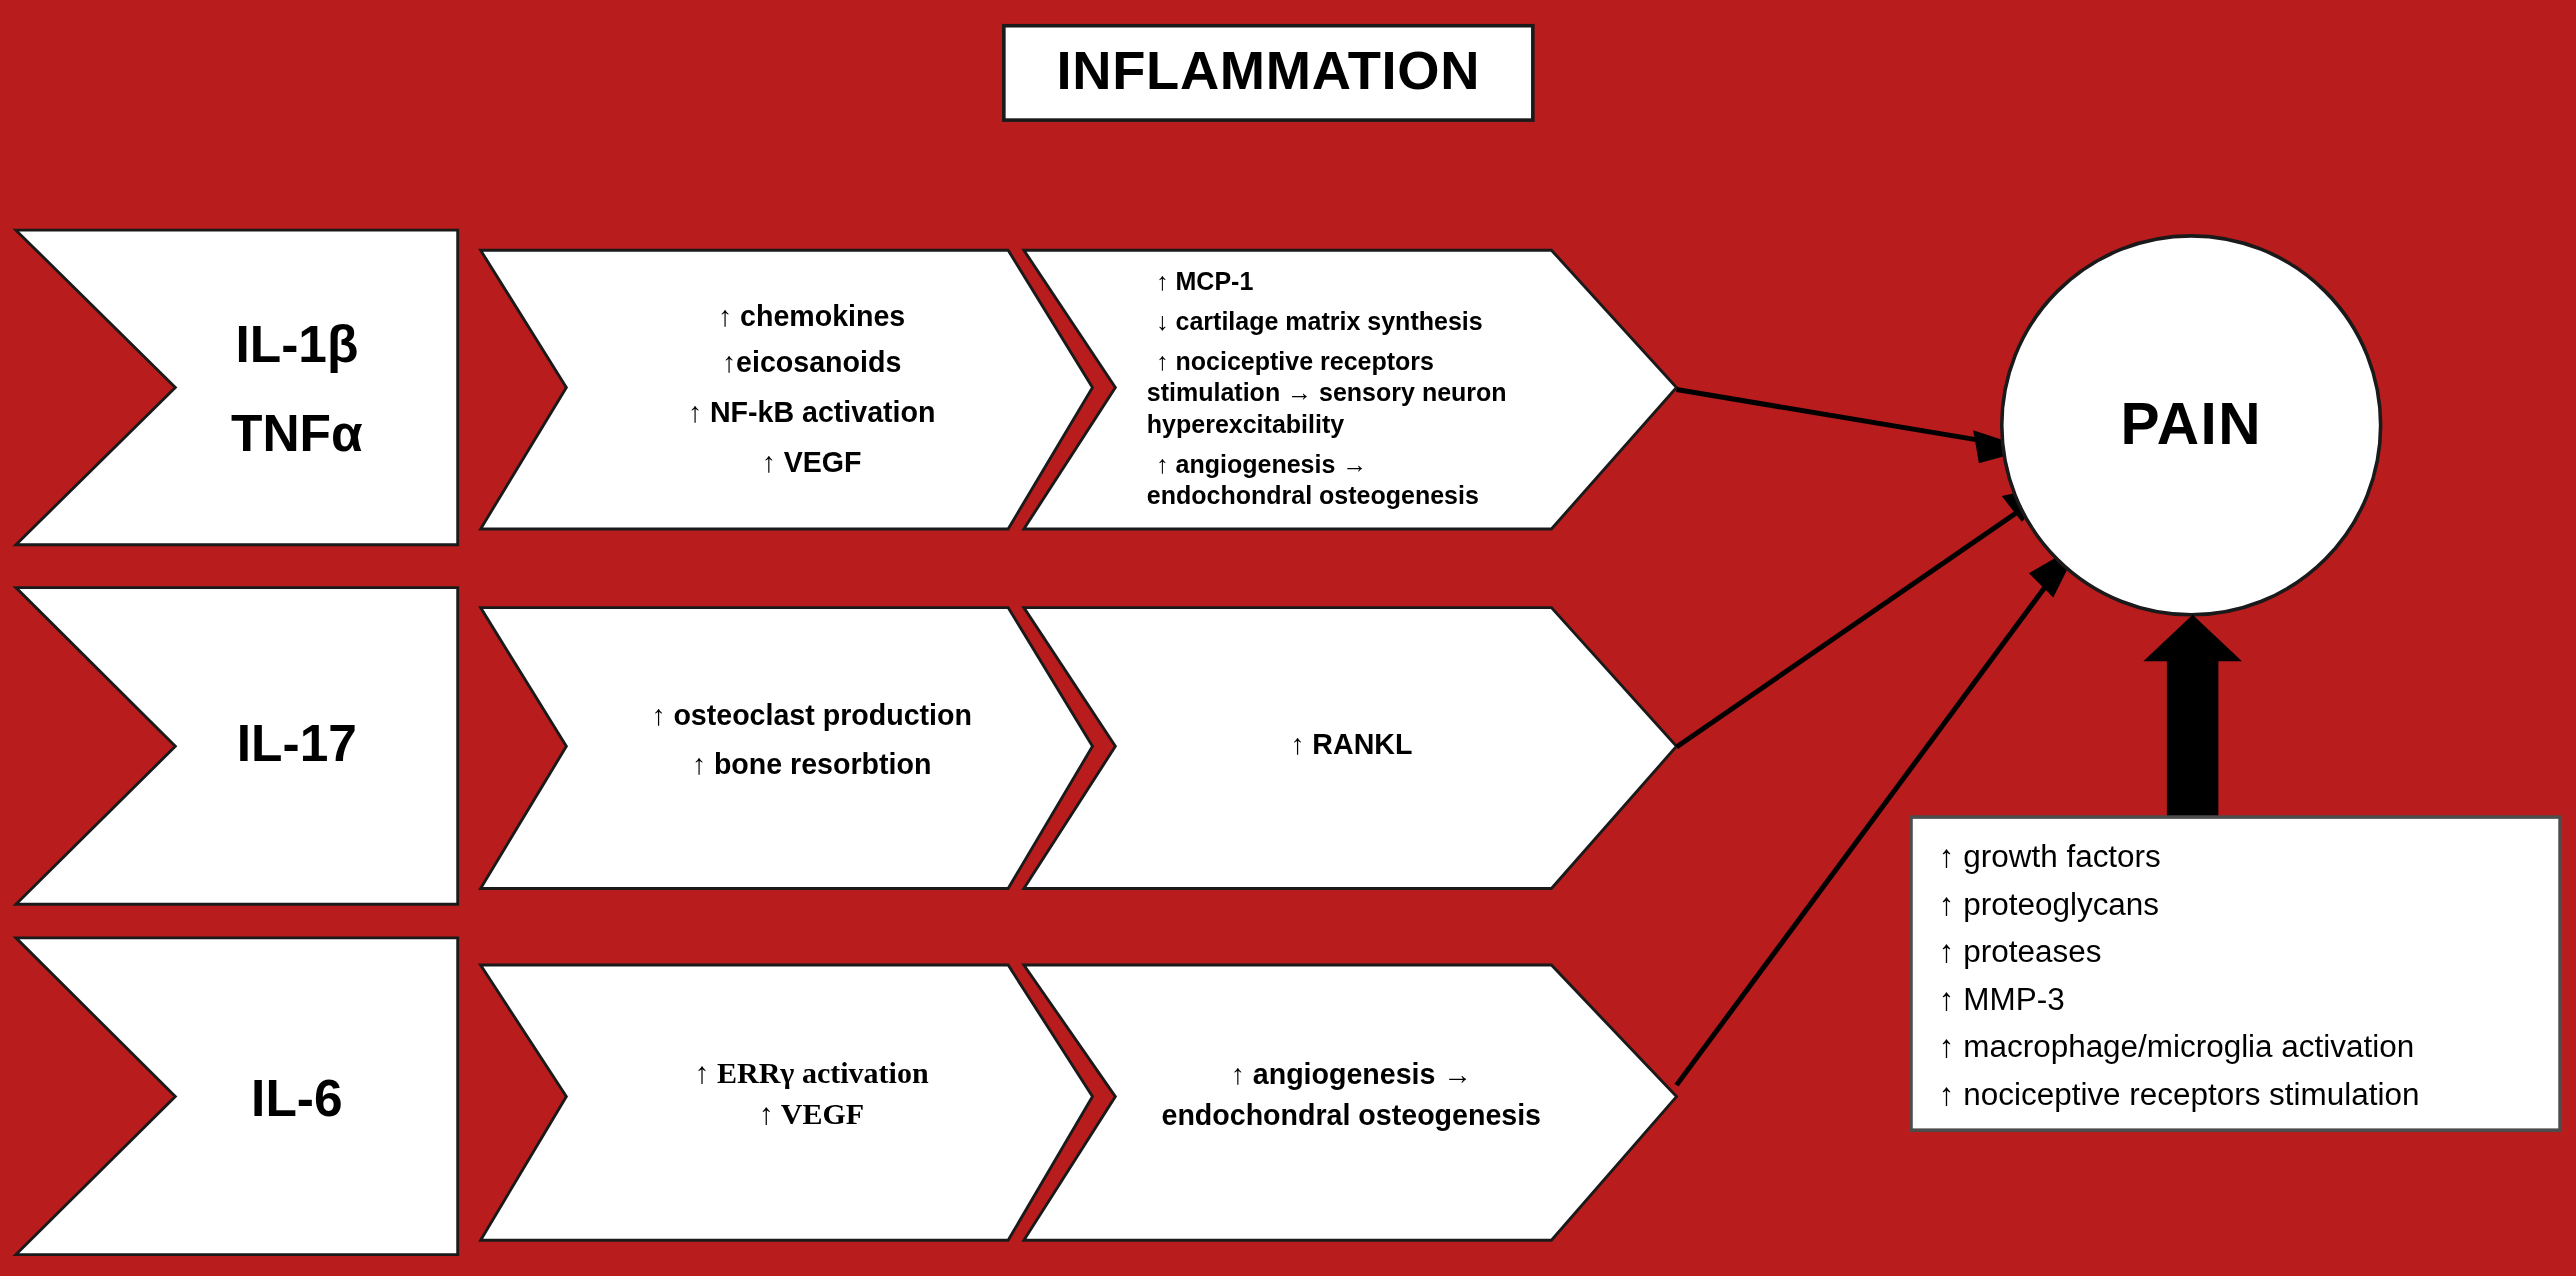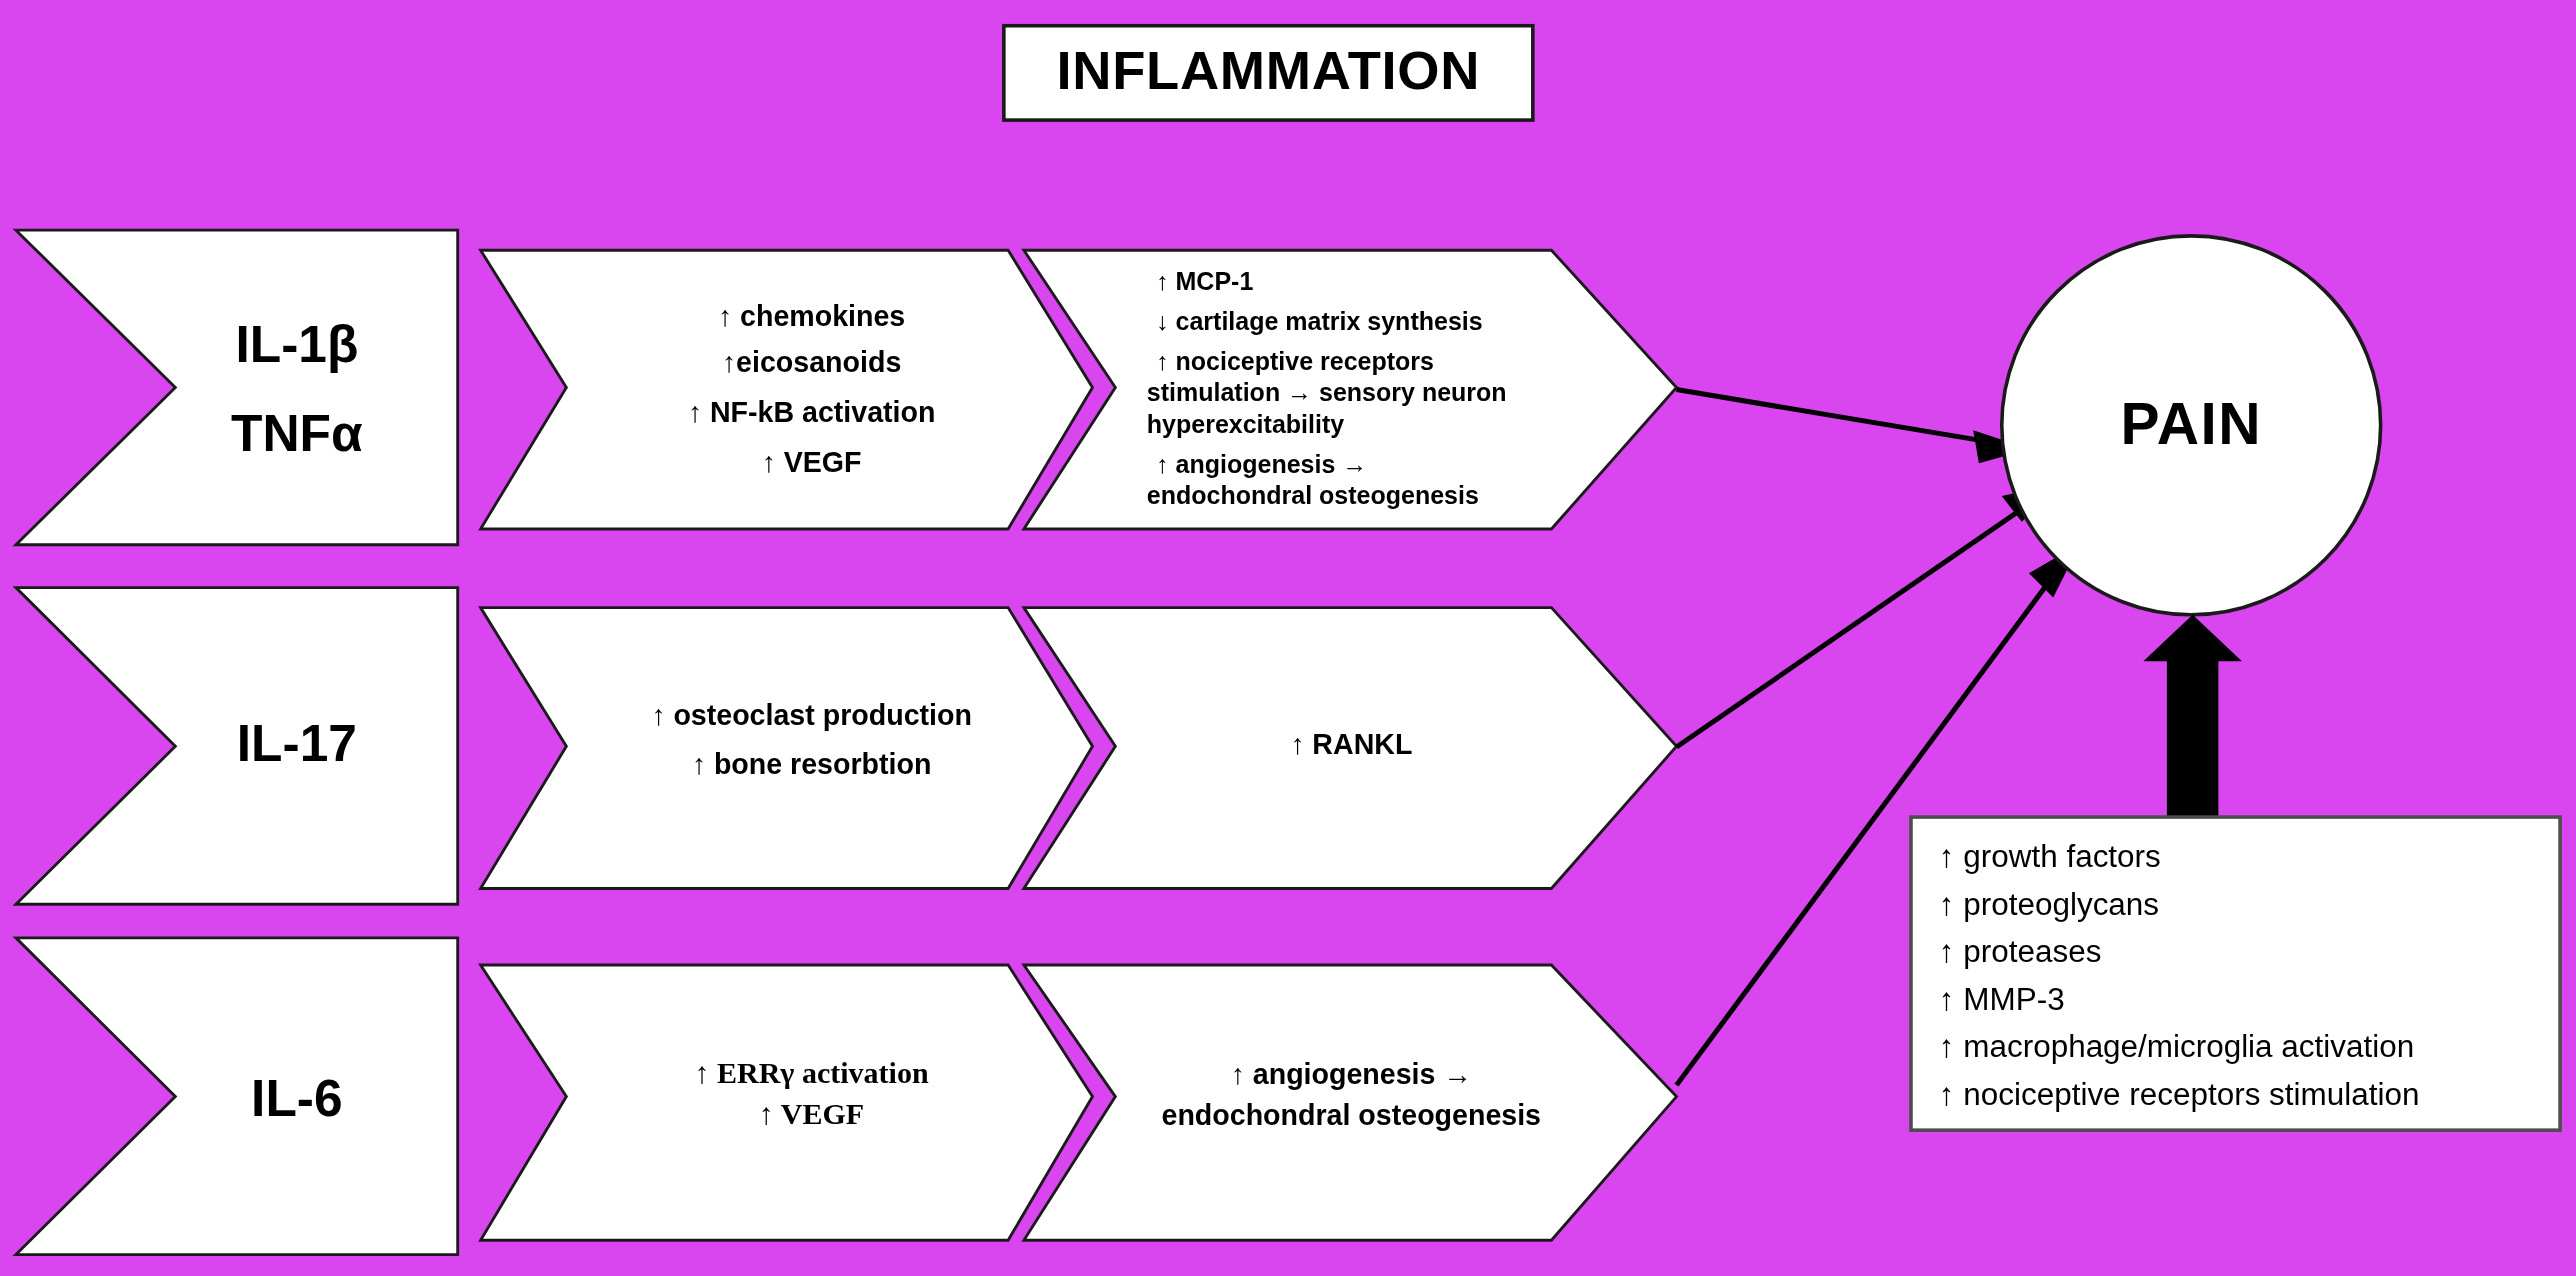--- a/index.html
+++ b/index.html
@@ -10,21 +10,21 @@
   body {
     width: 2576px;
     height: 1276px;
     font-family: "Liberation Sans", sans-serif;
     overflow: hidden;
   }
   #diagram-root {
     position: relative;
     width: 2576px;
     height: 1276px;
-    background: #d946ef;
+    background: #b91c1c;
   }
   svg.diagram {
     display: block;
     width: 2576px;
     height: 1276px;
   }
   .chev-shape {
     fill: #ffffff;
     stroke: #1a1a1a;
     stroke-width: 4;

